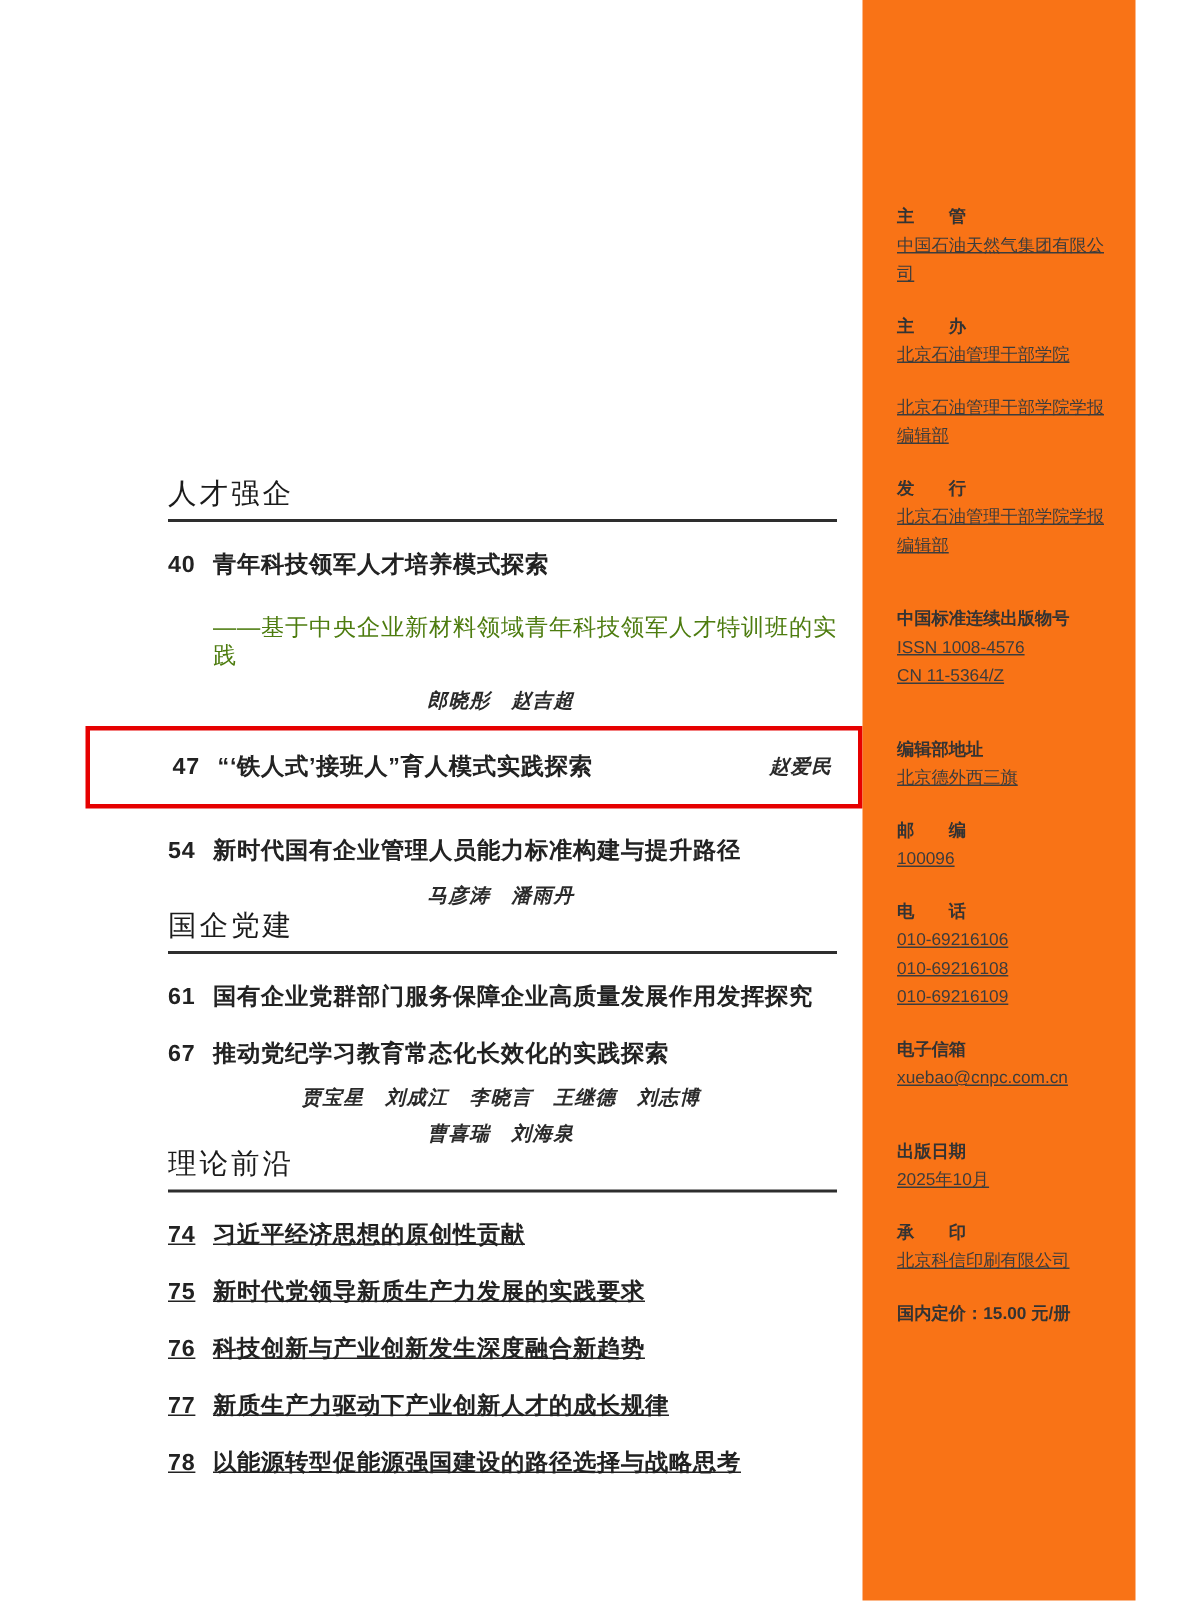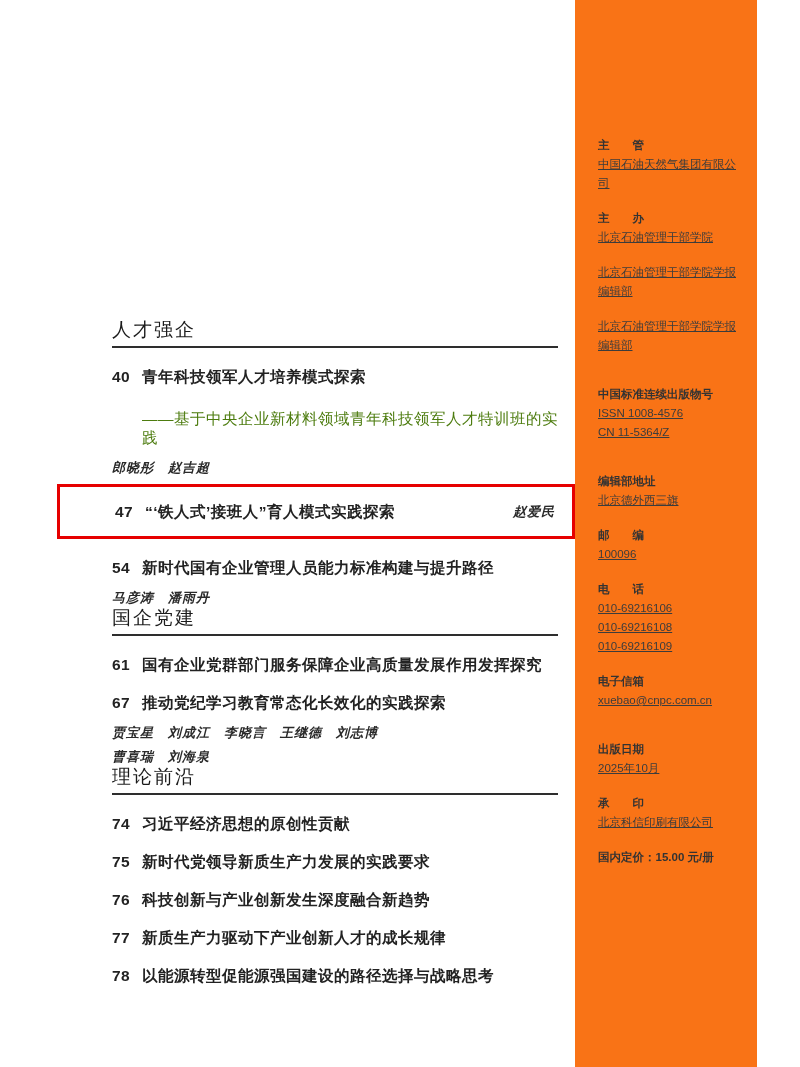--- a/index.html
+++ b/index.html
@@ -22,40 +22,40 @@
     letter-spacing:2px;line-height:23px;padding-bottom:5px;
     border-bottom:2px solid #2e2e2e;
   }
   .item{display:flex;margin-top:19px;font-size:15.5px;font-weight:600;
         line-height:19px;color:#222;letter-spacing:0.5px;}
   .num{width:30px;flex:none;font-weight:600;}
   .title{flex:1;}
   .subtitle{margin:23px 0 0 30px;font-size:15.5px;font-weight:400;
             line-height:19px;letter-spacing:0.5px;color:#4d7c0f;}
   .authors{
-    margin-top:13px;text-align:left;padding-right:2px;
+    margin-top:13px;text-align:center;padding-right:2px;
     font-family:"DejaVu Serif","Liberation Serif",serif;
     font-style:italic;font-weight:700;font-size:13px;color:#2a2a2a;
     letter-spacing:1px;line-height:16px;
   }
   .inline-author{
     flex:none;text-align:left;
     font-family:"DejaVu Serif","Liberation Serif",serif;
     font-style:italic;font-weight:700;font-size:13px;color:#2a2a2a;
     letter-spacing:1px;
   }
   .hl-box{
     margin:8px -17px 0 -55px;
     border:3px solid #e60000;
     padding:15px 17px 15px 55px;
   }
   .hl-box .item{margin-top:0;}
   .sec2{margin-top:26px;}
   .sec3{margin-top:24px;}
-  .sec3 .item{}
+  .sec3 .item{text-decoration:underline;}
   .authors-second{margin-top:8px;}
 
   
   .sidebar{
     position:absolute;left:575px;top:0;width:182px;height:1067px;
     background:#f97316;box-sizing:border-box;
     padding:136px 18px 0 23px;
     font-size:11.5px;color:#3c3c3c;
   }
   .blk{margin-bottom:16px;}
@@ -148,20 +148,21 @@
       <div class="lbl">主　　办</div>
       <div class="ln">北京石油管理干部学院</div>
     </div>
 
     <div class="blk">
       <div class="ln">北京石油管理干部学院学报</div>
       <div class="ln">编辑部</div>
     </div>
 
     <div class="blk">
+      <div class="lbl">发　　行</div>
       <div class="ln">北京石油管理干部学院学报</div>
       <div class="ln">编辑部</div>
     </div>
 
     <div class="blk gap-lg">
       <div class="lbl">中国标准连续出版物号</div>
       <div class="ln">ISSN 1008-4576</div>
       <div class="ln">CN 11-5364/Z</div>
     </div>
 

